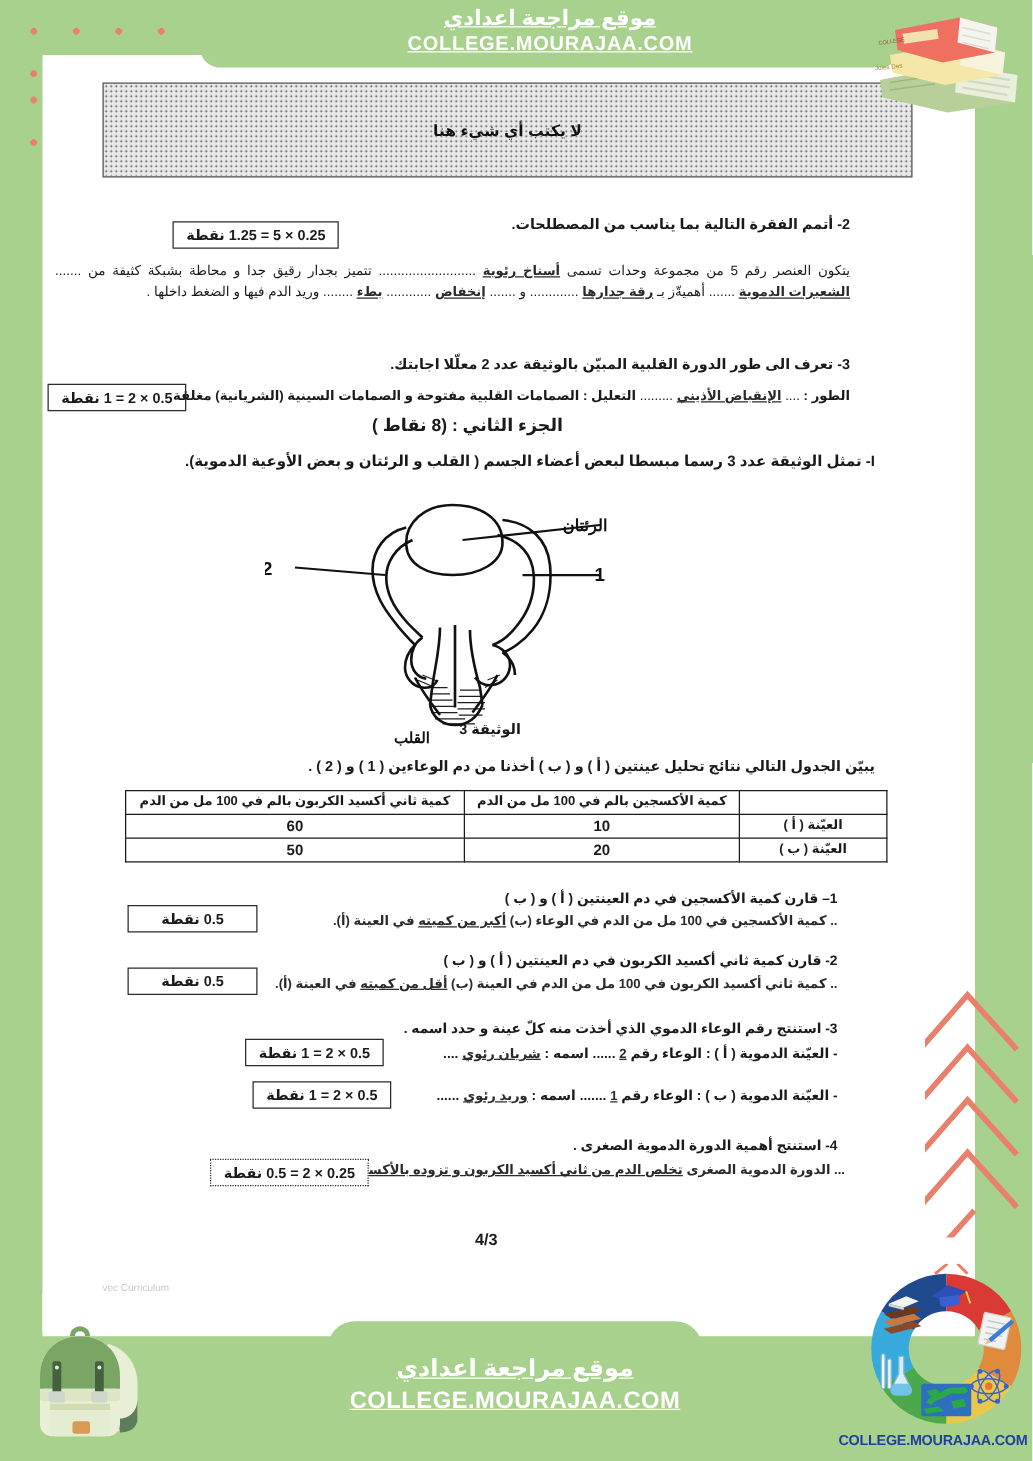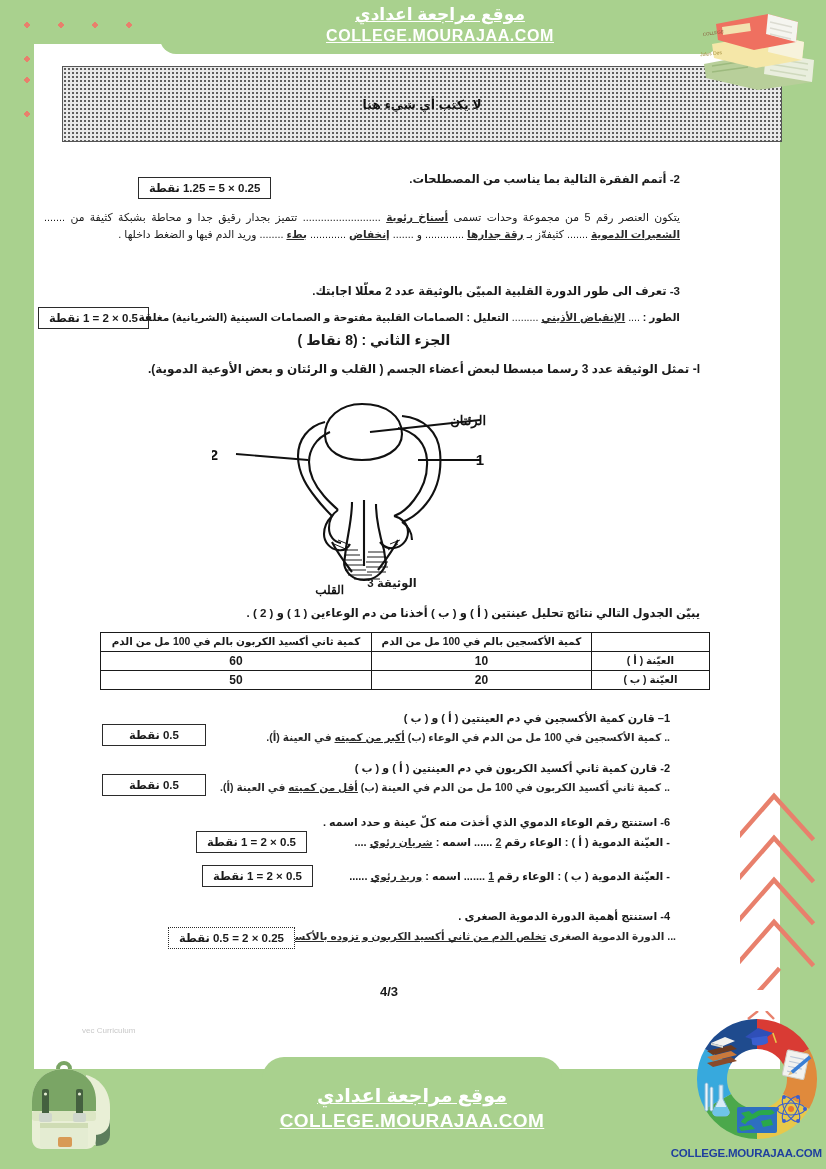--- a/index.html
+++ b/index.html
@@ -156,22 +156,22 @@
     left: 34px; top: 44px;
     width: 746px; height: 1022px;
     z-index: 4;
     color: #1a1a1a;
     font-size: 11.5px;
   }
 
   
   #nowrite-box {
     position: absolute;
-    left: 28px; top: 22px;
-    width: 720px; height: 76px;
+    left: 48px; top: 22px;
+    width: 648px; height: 76px;
     border: 1px solid #555;
     background-color: #e9e9e9;
     background-image:
       radial-gradient(circle, #5a5a5a 0.7px, transparent 0.9px);
     background-size: 4px 4px;
     display: flex;
     align-items: center;
     justify-content: center;
   }
   #nowrite-box .txt {
@@ -339,21 +339,21 @@
   </div>
 
   <div class="row" id="q2-body">
     <span>يتكون العنصر رقم 5 من مجموعة وحدات تسمى</span>
     <span class="ans ansu">أسناخ رئوية</span>
     <span>..........................</span>
     <span>تتميز بجدار رقيق جدا و محاطة بشبكة كثيفة من</span>
     <span>.......</span>
     <span class="ans ansu">الشعيرات الدموية</span>
     <span>.......</span>
-    <span>كثيفةّز بـ</span>
+    <span>أهميةّز بـ</span>
     <span class="ans ansu">رقة جدارها</span>
     <span>.............</span>
     <span>و</span>
     <span>.......</span>
     <span class="ans ansu">إنخفاض</span>
     <span>............</span>
     <span class="ans ansu">بطء</span>
     <span>........</span>
     <span>وريد الدم فيها و</span>
     <span>الضغط داخلها .</span>
@@ -464,21 +464,21 @@
   <div class="row" id="b2-mark">
     <span class="mark-box" style="padding:3px 26px">0.5  نقطة</span>
   </div>
   <div class="row ans" id="b2-ans">
     <span>..</span>
     <span>كمية ثاني أكسيد الكربون في 100 مل من الدم في العينة (ب)</span>
     <span class="ansu">أقل من كميته</span>
     <span>في العينة (أ).</span>
   </div>
 
-  <div class="row" id="b3-title">6- استنتج رقم الوعاء الدموي الذي أخذت منه كلّ عينة و حدد اسمه .</div>
+  <div class="row" id="b3-title">3- استنتج رقم الوعاء الدموي الذي أخذت منه كلّ عينة و حدد اسمه .</div>
   <div class="row" id="b3-a">
     <span>- العيّنة الدموية ( أ ) :  الوعاء رقم</span>
     <span class="ans ansu">2</span>
     <span>......</span>
     <span>اسمه :</span>
     <span class="ans ansu">شريان رئوي</span>
     <span>....</span>
   </div>
   <div class="row" id="b3-a-mark">
     <span class="mark-box">0.5 × 2 = 1  نقطة</span>

